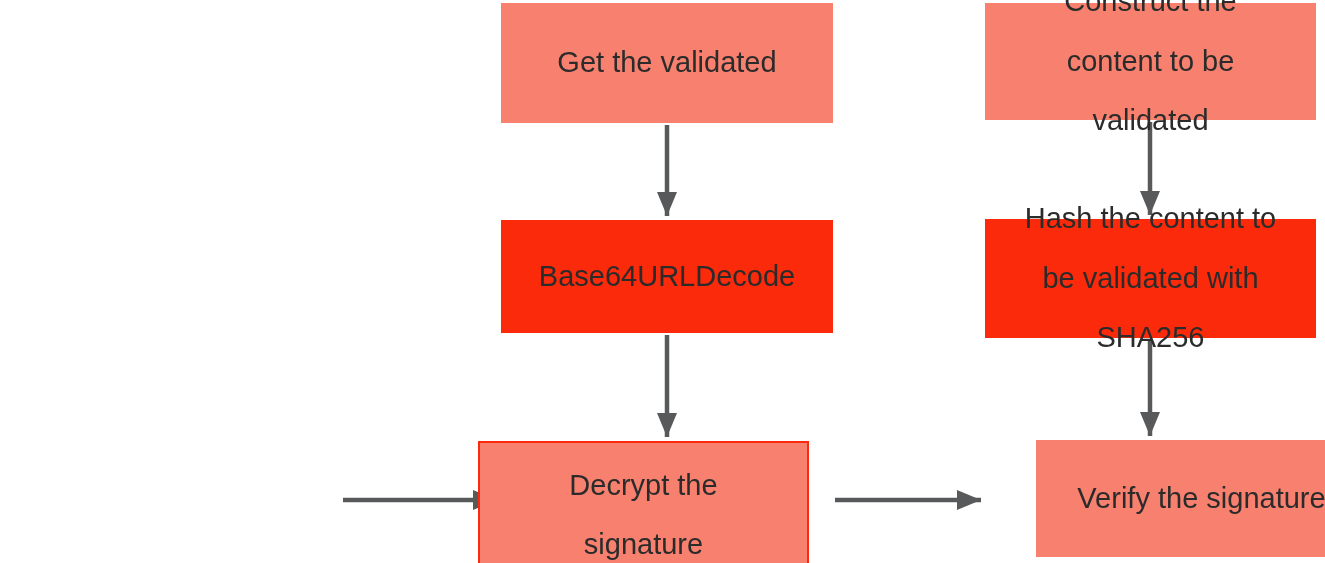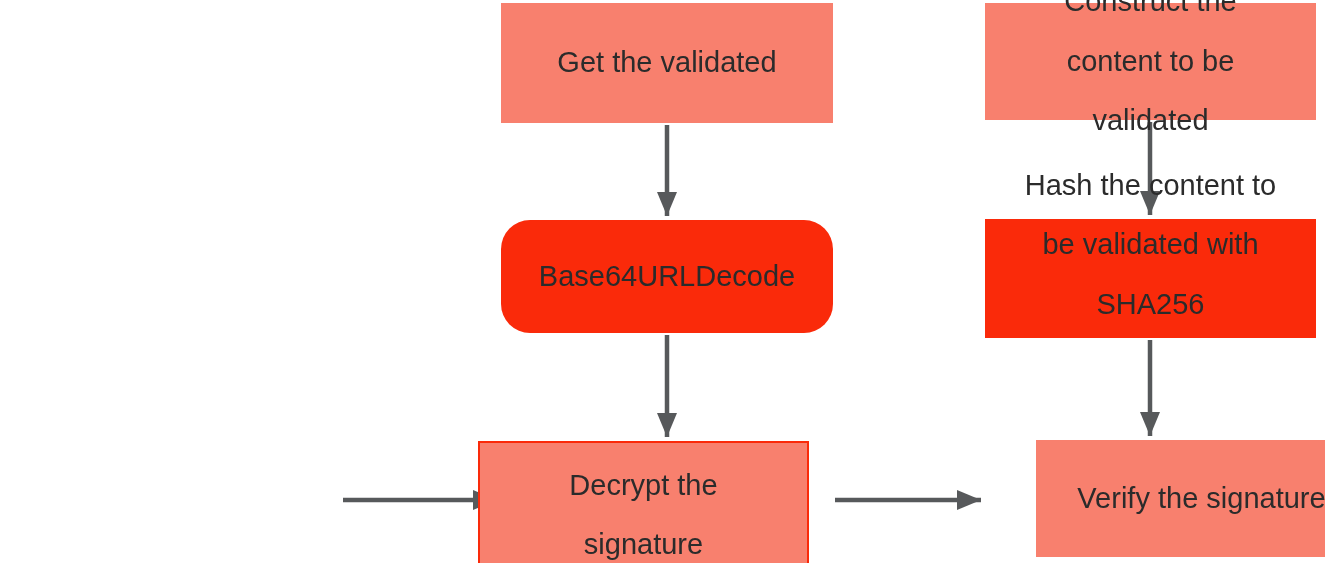--- a/index.html
+++ b/index.html
@@ -40,22 +40,22 @@
     line-height: 2.05;
     color: var(--text);
     padding: 4px 30px;
   }
   .node.salmon { background: var(--salmon); }
   .node.red { background: var(--red); }
   .node.outlined { border: 2px solid var(--red); }
 
   #n-get       { left: 501px; top: 3px;   width: 332px; height: 120px; }
   #n-construct { left: 985px; top: 3px;   width: 331px; height: 117px; }
-  #n-base64    { left: 501px; top: 220px; width: 332px; height: 113px; border-radius: 29px; }
-  #n-hash      { left: 985px; top: 219px; width: 331px; height: 119px; align-items: flex-end; }
+  #n-base64    { left: 501px; top: 220px; width: 332px; height: 113px; }
+  #n-hash      { left: 985px; top: 219px; width: 331px; height: 119px; }
   #n-obtain    { left: 8px;   top: 439px; width: 333px; height: 119px; }
   #n-decrypt   { left: 478px; top: 441px; width: 331px; height: 148px; }
   #n-verify    { left: 1036px; top: 440px; width: 331px; height: 117px; }
 </style>
 </head>
 <body>
 
 <div class="canvas">
 
   <svg class="edges" width="1325" height="563" viewBox="0 0 1325 563" xmlns="http://www.w3.org/2000/svg">

